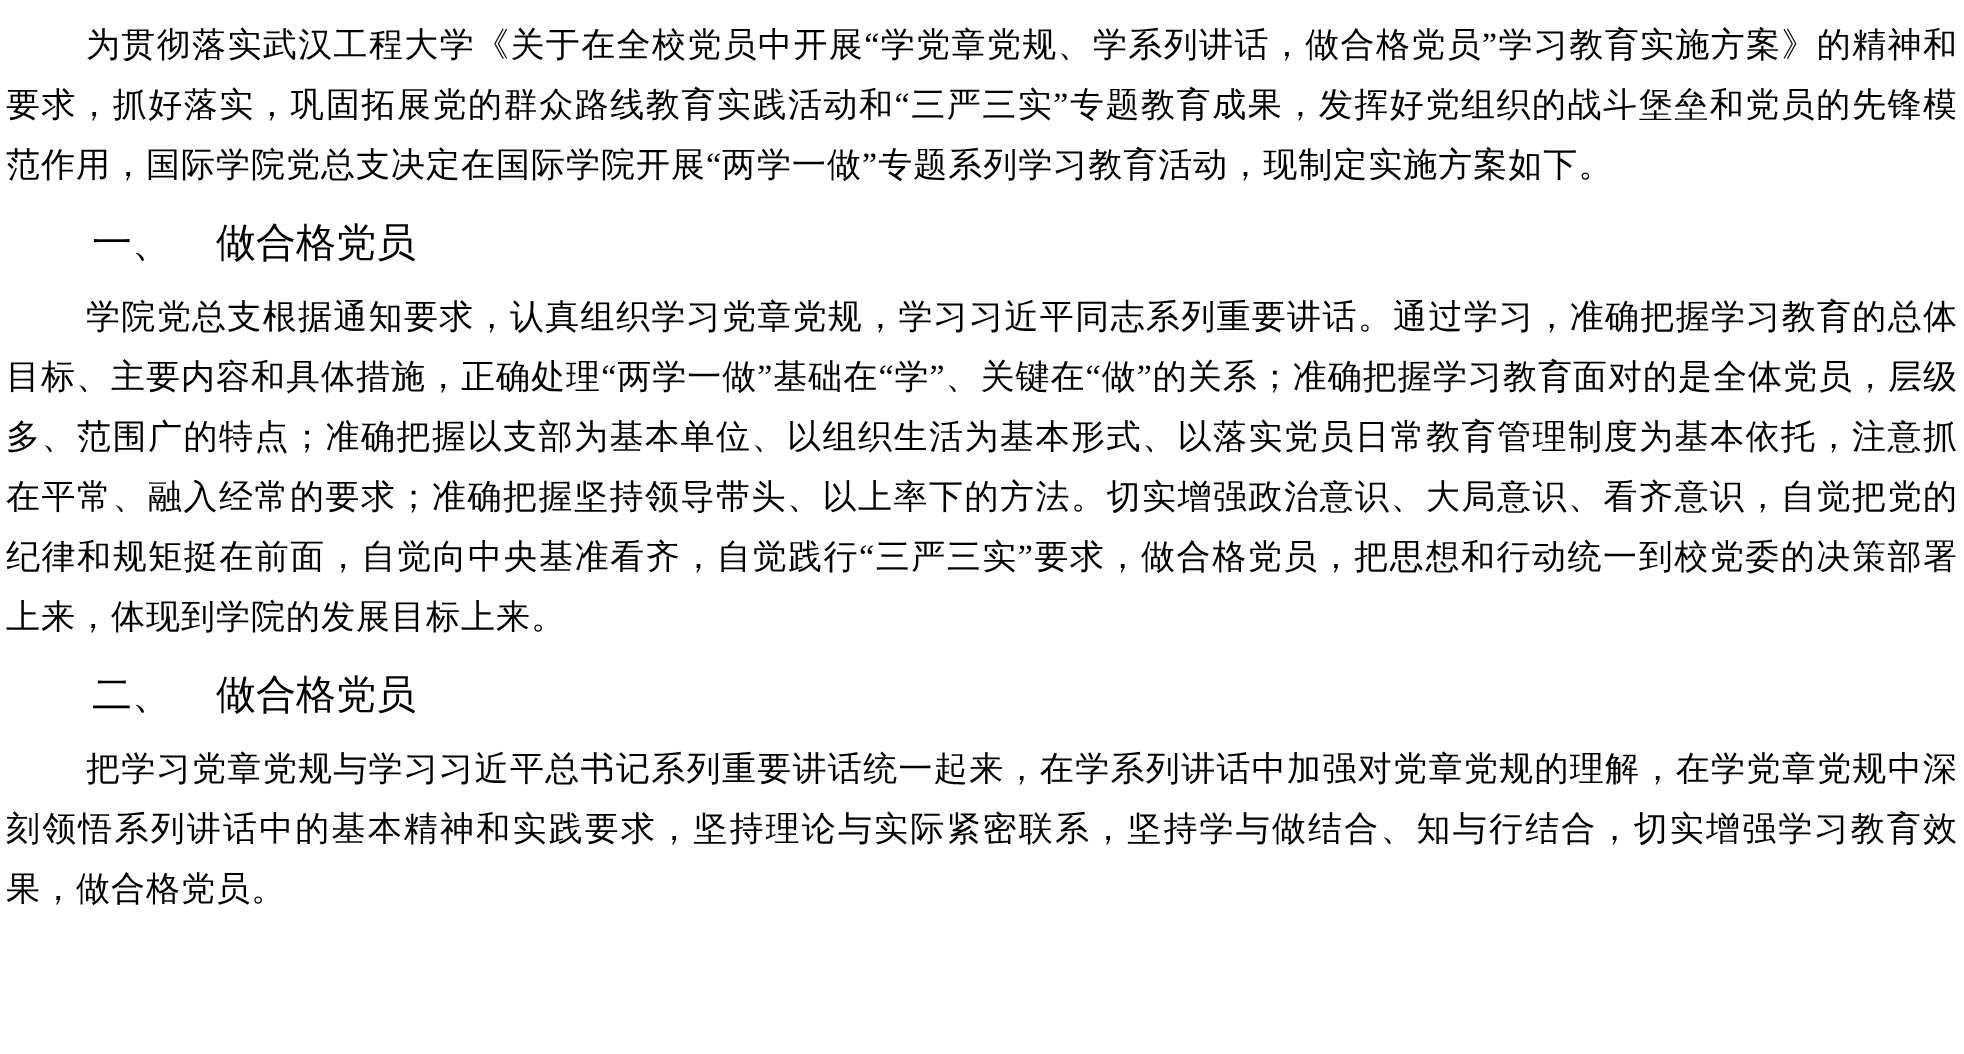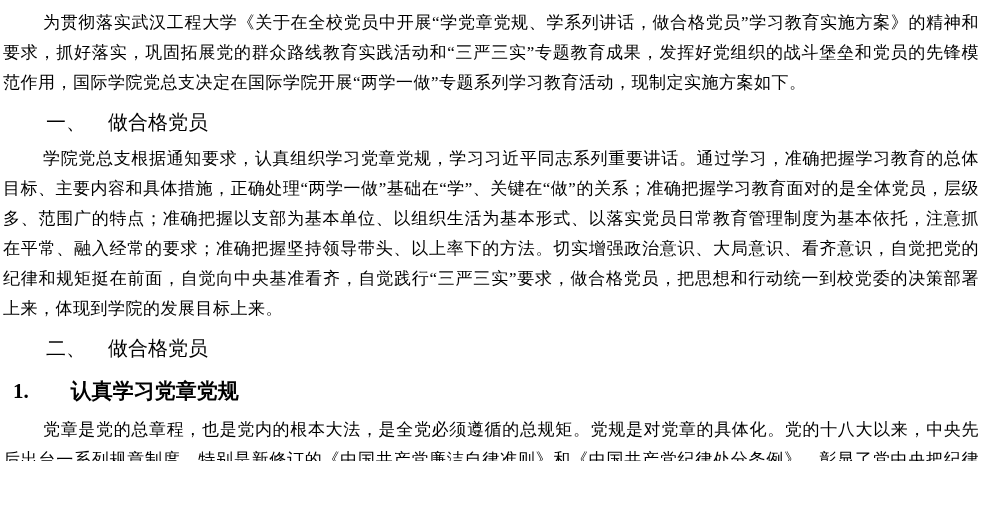--- a/index.html
+++ b/index.html
@@ -61,20 +61,21 @@
   <div class="h-section">
     <span class="h-label">一、</span><span>做合格党员</span>
   </div>
 
   <p class="body-para">学院党总支根据通知要求，认真组织学习党章党规，学习习近平同志系列重要讲话。通过学习，准确把握学习教育的总体目标、主要内容和具体措施，正确处理“两学一做”基础在“学”、关键在“做”的关系；准确把握学习教育面对的是全体党员，层级多、范围广的特点；准确把握以支部为基本单位、以组织生活为基本形式、以落实党员日常教育管理制度为基本依托，注意抓在平常、融入经常的要求；准确把握坚持领导带头、以上率下的方法。切实增强政治意识、大局意识、看齐意识，自觉把党的纪律和规矩挺在前面，自觉向中央基准看齐，自觉践行“三严三实”要求，做合格党员，把思想和行动统一到校党委的决策部署上来，体现到学院的发展目标上来。</p>
 
   <div class="h-section">
     <span class="h-label">二、</span><span>做合格党员</span>
   </div>
 
+  <p class="body-para">把学习党章党规与学习习近平总书记系列重要讲话统一起来，在学系列讲话中加强对党章党规的理解，在学党章党规中深刻领悟系列讲话中的基本精神和实践要求，坚持理论与实际紧密联系，坚持学与做结合、知与行结合，切实增强学习教育效果，做合格党员。</p>
 
   <div class="h-item">
     <span class="h-label">1.</span><span>认真学习党章党规</span>
   </div>
 
   <p class="body-para">党章是党的总章程，也是党内的根本大法，是全党必须遵循的总规矩。党规是对党章的具体化。党的十八大以来，中央先后出台一系列规章制度，特别是新修订的《中国共产党廉洁自律准则》和《中国共产党纪律处分条例》，彰显了党中央把纪律和规矩挺在前面的鲜明态度，体现了全面从严治党的实践成果。认真学习党章党规、严格遵守党章党规是加强党的建设的一项基础性、经常性工作，也是党员的应</p>
 
 </div>
 
 </body></html>

